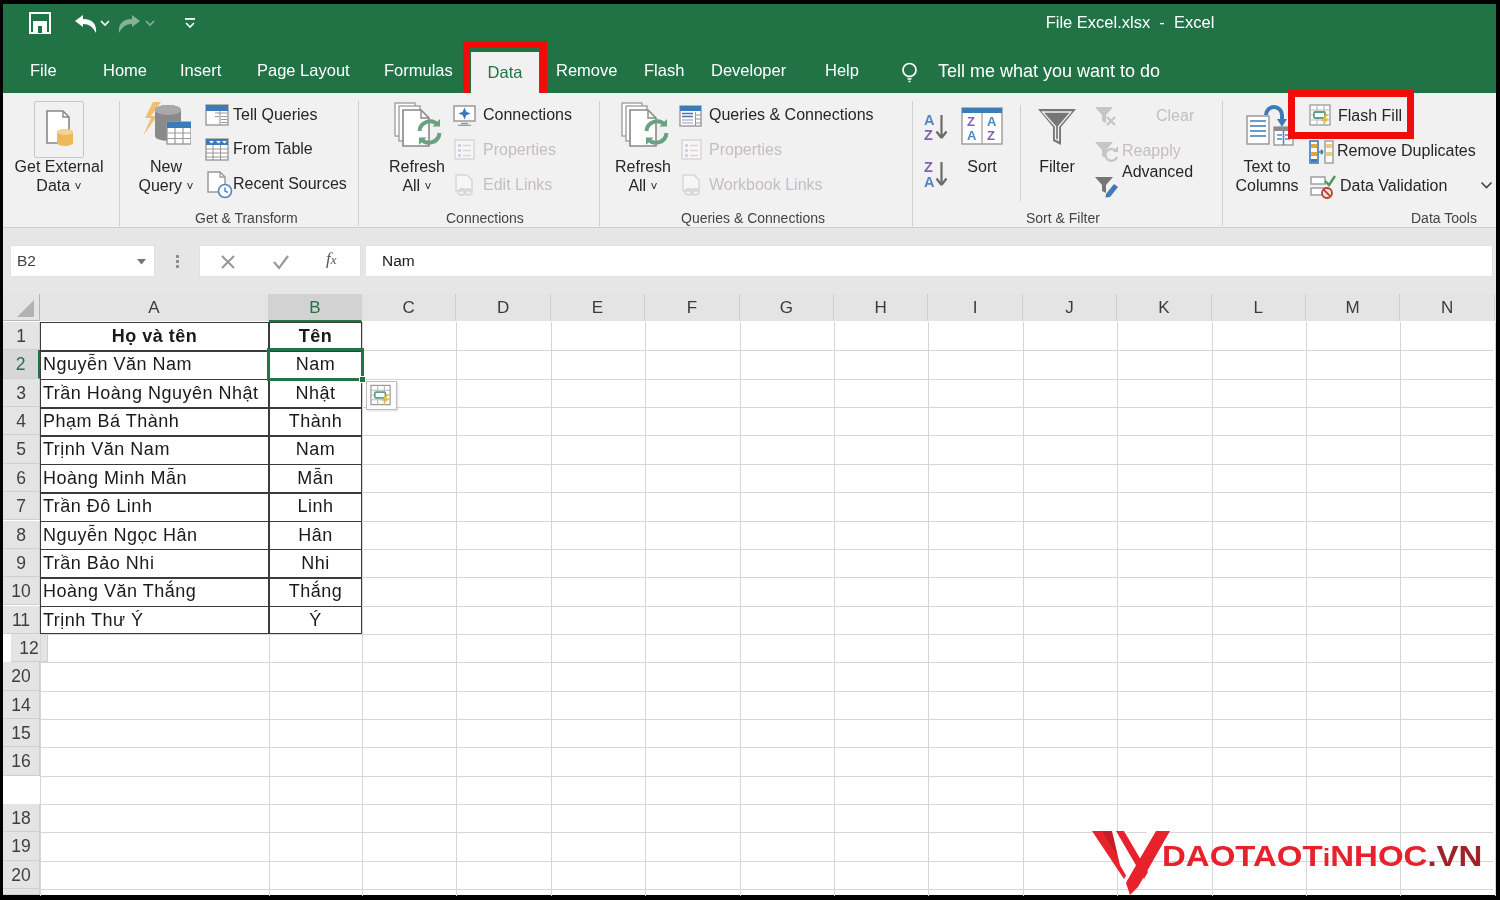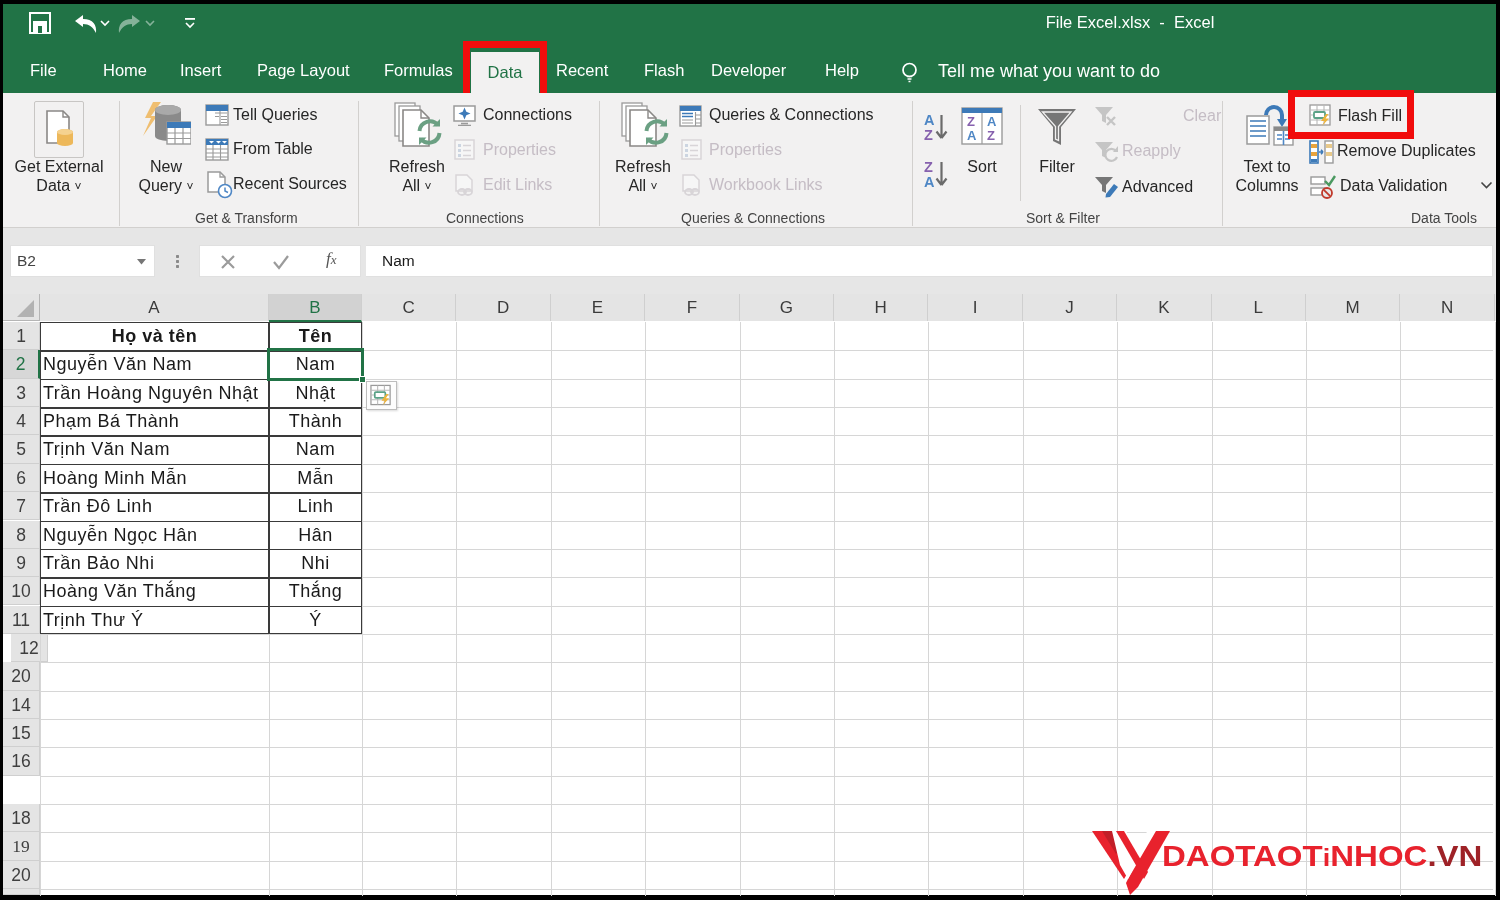--- a/index.html
+++ b/index.html
@@ -49,21 +49,21 @@
   <rect x="1" y="0" width="10" height="1.8" fill="#fff"></rect>
   <path d="M2 5 L6 9 L10 5" fill="none" stroke="#fff" stroke-width="1.6"></path>
 </svg>
 <div class="abs" style="left:1040px;top:13px;width:180px;text-align:center;color:#fff;font-size:16.5px">File Excel.xlsx &nbsp;-&nbsp; Excel</div>
 <div class="abs tabbar"></div>
 <div class="tab" style="left:30px;top:50px">File</div>
 <div class="tab" style="left:103px;top:50px">Home</div>
 <div class="tab" style="left:180px;top:50px">Insert</div>
 <div class="tab" style="left:257px;top:50px">Page Layout</div>
 <div class="tab" style="left:384px;top:50px">Formulas</div>
-<div class="tab" style="left:556px;top:50px">Recent</div>
+<div class="tab" style="left:556px;top:50px">Remove</div>
 <div class="tab" style="left:644px;top:50px">Flash</div>
 <div class="tab" style="left:711px;top:50px">Developer</div>
 <div class="tab" style="left:825px;top:50px">Help</div>
 
 <div class="abs" style="left:471px;top:52px;width:68px;height:41px;background:#f2f1f1"></div>
 <div class="abs" style="left:471px;top:52px;width:68px;height:41px;line-height:41px;text-align:center;color:#217346;font-size:16.5px">Data</div>
 <div class="abs" style="left:463px;top:41px;width:84px;height:60px;border:7px solid #f10c0c"></div>
 
 <svg class="abs" style="left:901px;top:62px" width="17" height="22" viewBox="0 0 17 22">
   <circle cx="8.5" cy="8" r="6.5" fill="none" stroke="#fff" stroke-width="1.7"></circle>
@@ -221,32 +221,32 @@
 <div class="biglabel" style="left:932px;top:157px;width:100px">Sort</div>
 <svg class="abs" style="left:1036px;top:107px" width="42" height="40" viewBox="0 0 42 40">
   <path d="M2 2 L40 2 L25 20 L25 38 L17 34 L17 20 Z" fill="#767676"></path>
   <path d="M6.5 5 L35 5 L22.5 19.5 L22.5 33.5 L19.5 32 L19.5 19.5 Z" fill="none" stroke="#f2f1f1" stroke-width="1.3"></path>
 </svg>
 <div class="biglabel" style="left:1007px;top:157px;width:100px">Filter</div>
 <svg class="abs" style="left:1094px;top:106px" width="26" height="21" viewBox="0 0 26 21" opacity="0.5">
   <path d="M1 1 L19 1 L12 9 L12 17 L8 15 L8 9 Z" fill="#9a9a9a"></path>
   <path d="M13 11 L21 19 M21 11 L13 19" stroke="#9a9a9a" stroke-width="2.4"></path>
 </svg>
-<div class="slabel dis" style="left:1183px;top:107px">Clear</div>
+<div class="slabel dis" style="left:1156px;top:107px">Clear</div>
 <svg class="abs" style="left:1094px;top:141px" width="26" height="22" viewBox="0 0 26 22" opacity="0.5">
   <path d="M1 1 L19 1 L12 9 L12 17 L8 15 L8 9 Z" fill="#9a9a9a"></path>
   <path d="M22 10 A 6 6 0 1 0 23 16" fill="none" stroke="#9a9a9a" stroke-width="2.2"></path>
   <path d="M19 11 L24 11 L24 5 Z" fill="#9a9a9a"></path>
 </svg>
 <div class="slabel dis" style="left:1122px;top:142px">Reapply</div>
 <svg class="abs" style="left:1094px;top:176px" width="26" height="22" viewBox="0 0 26 22">
   <path d="M1 1 L19 1 L12 9 L12 17 L8 15 L8 9 Z" fill="#767676"></path>
   <path d="M12 18 L20 8 L24 11 L16 21 L11.5 21.5 Z" fill="#3d7ab8"></path>
 </svg>
-<div class="slabel" style="left:1122px;top:178px">Advanced</div>
+<div class="slabel" style="left:1122px;top:163px">Advanced</div>
 
 <svg class="abs" style="left:1246px;top:103px" width="48" height="48" viewBox="0 0 48 48">
   <path d="M20 12 A 8 8 0 0 1 36 12 L36 18" fill="none" stroke="#3d7ab8" stroke-width="4"></path>
   <path d="M31 16 L41 16 L36 24 Z" fill="#3d7ab8"></path>
   <rect x="1" y="13" width="22" height="28" fill="#fff" stroke="#9a9a9a" stroke-width="1.5"></rect>
   <path d="M4 18 L20 18 M4 23 L20 23 M4 28 L20 28 M4 33 L20 33" stroke="#3d7ab8" stroke-width="1.6"></path>
   <rect x="28" y="24" width="19" height="18" fill="#fff" stroke="#9a9a9a" stroke-width="1.4"></rect>
   <rect x="28" y="24" width="19" height="4" fill="#8a8a8a"></rect>
   <path d="M31 32 L36 32 M39 32 L44 32 M31 36 L36 36 M39 36 L44 36 M37.5 28 L37.5 42" stroke="#4f87c5" stroke-width="1.6"></path>
 </svg>
@@ -330,21 +330,21 @@
 <div class="rowhdr" style="left:3px;top:548.8px;height:28.4px;line-height:28.4px;">9</div>
 <div class="rowhdr" style="left:3px;top:577.1px;height:28.4px;line-height:28.4px;">10</div>
 <div class="rowhdr" style="left:3px;top:605.5px;height:28.4px;line-height:28.4px;">11</div>
 <div class="rowhdr" style="left:3px;top:633.9px;height:28.4px;line-height:28.4px;margin-left:8px;">12</div>
 <div class="rowhdr" style="left:3px;top:662.2px;height:28.4px;line-height:28.4px;">20</div>
 <div class="rowhdr" style="left:3px;top:690.5px;height:28.4px;line-height:28.4px;">14</div>
 <div class="rowhdr" style="left:3px;top:718.9px;height:28.4px;line-height:28.4px;">15</div>
 <div class="rowhdr" style="left:3px;top:747.2px;height:28.4px;line-height:28.4px;">16</div>
 <div class="rowhdr" style="left:3px;top:813px;height:28.4px;line-height:28.4px;">17</div>
 <div class="rowhdr" style="left:3px;top:804.0px;height:28.4px;line-height:28.4px;">18</div>
-<div class="rowhdr" style="left:3px;top:832.3px;height:28.4px;line-height:28.4px;font-family:Liberation Serif, serif;">19</div>
+<div class="rowhdr" style="left:3px;top:832.3px;height:28.4px;line-height:28.4px;">19</div>
 <div class="rowhdr" style="left:3px;top:860.6px;height:28.4px;line-height:28.4px;">20</div>
 <div class="rowhdr" style="left:3px;top:889.0px;height:6.0px;line-height:6.0px;"></div>
 <div class="vline" style="left:40.0px;top:322px"></div>
 <div class="vline" style="left:269.0px;top:322px"></div>
 <div class="vline" style="left:362.0px;top:322px"></div>
 <div class="vline" style="left:456.4px;top:322px"></div>
 <div class="vline" style="left:550.8px;top:322px"></div>
 <div class="vline" style="left:645.2px;top:322px"></div>
 <div class="vline" style="left:739.6px;top:322px"></div>
 <div class="vline" style="left:834.0px;top:322px"></div>

